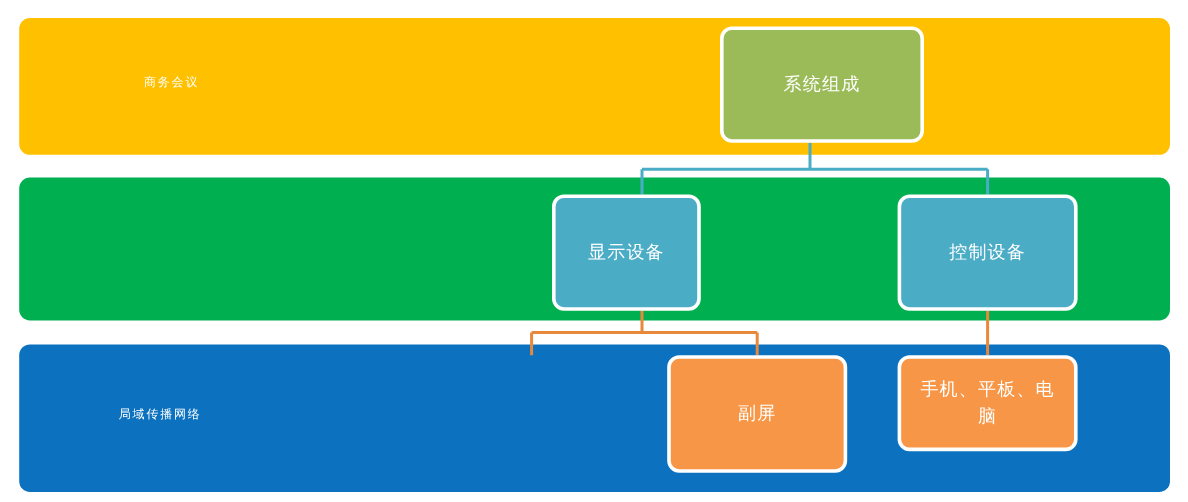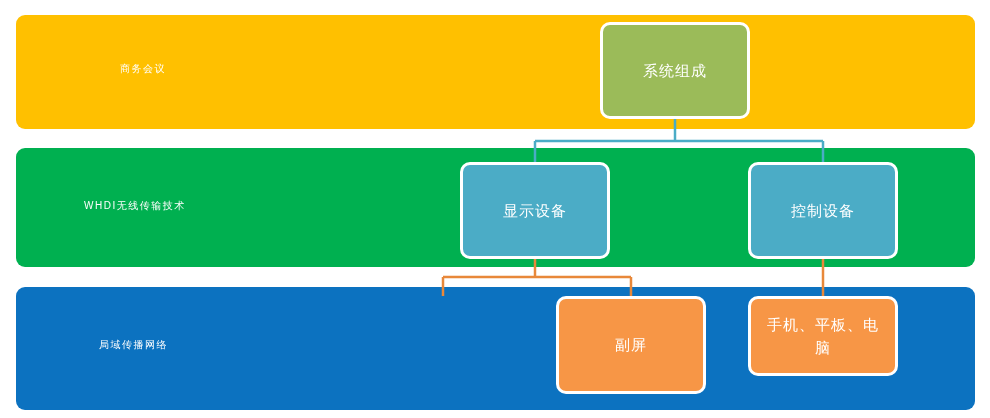--- a/index.html
+++ b/index.html
@@ -61,38 +61,37 @@
     color: #ffffff;
     font-size: 15px;
     letter-spacing: 1px;
     line-height: 1.55;
     padding: 4px 10px;
   }
   .node-green  { background: #9BBB59; }
   .node-teal   { background: #4BACC6; }
   .node-orange { background: #F79646; }
 
-  #node-system  { left: 600px; top:  22px; width: 150px; height:  97px; }
-  #node-display { left: 460px; top: 162px; width: 150px; height:  97px; }
+  #node-system  { left: 600px; top:  22px; width: 170px; height:  97px; }
+  #node-display { left: 460px; top: 162px; width: 124px; height:  97px; }
   #node-control { left: 748px; top: 162px; width: 150px; height:  97px; }
   #node-main    { left: 368px; top: 296px; width: 150px; height:  98px; }
   #node-sub     { left: 556px; top: 296px; width: 150px; height:  98px; }
   #node-devices { left: 748px; top: 296px; width: 150px; height:  80px; }
 </style>
 </head>
 <body>
 
 <div id="canvas">
 
   <div class="band" id="band-yellow"></div>
   <div class="band" id="band-green"></div>
   <div class="band" id="band-blue"></div>
 
   <div class="band-label" id="label-yellow">商务会议</div>
-  <div class="band-label" id="label-green">WHDI无线传输技术</div>
   <div class="band-label" id="label-blue">局域传播网络</div>
 
   <svg id="connectors" viewBox="0 0 990 418" width="990" height="418">
 
     <g stroke="#4BACC6" stroke-width="2.5" fill="none">
       <line x1="675" y1="119" x2="675" y2="141"></line>
       <line x1="535" y1="141" x2="823" y2="141"></line>
       <line x1="535" y1="141" x2="535" y2="162"></line>
       <line x1="823" y1="141" x2="823" y2="162"></line>
     </g>

